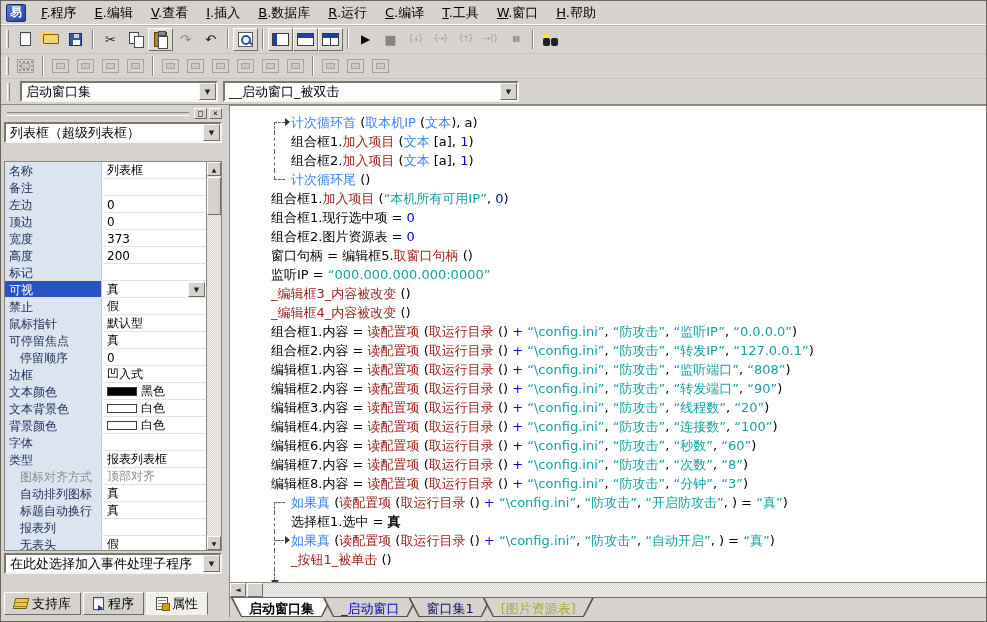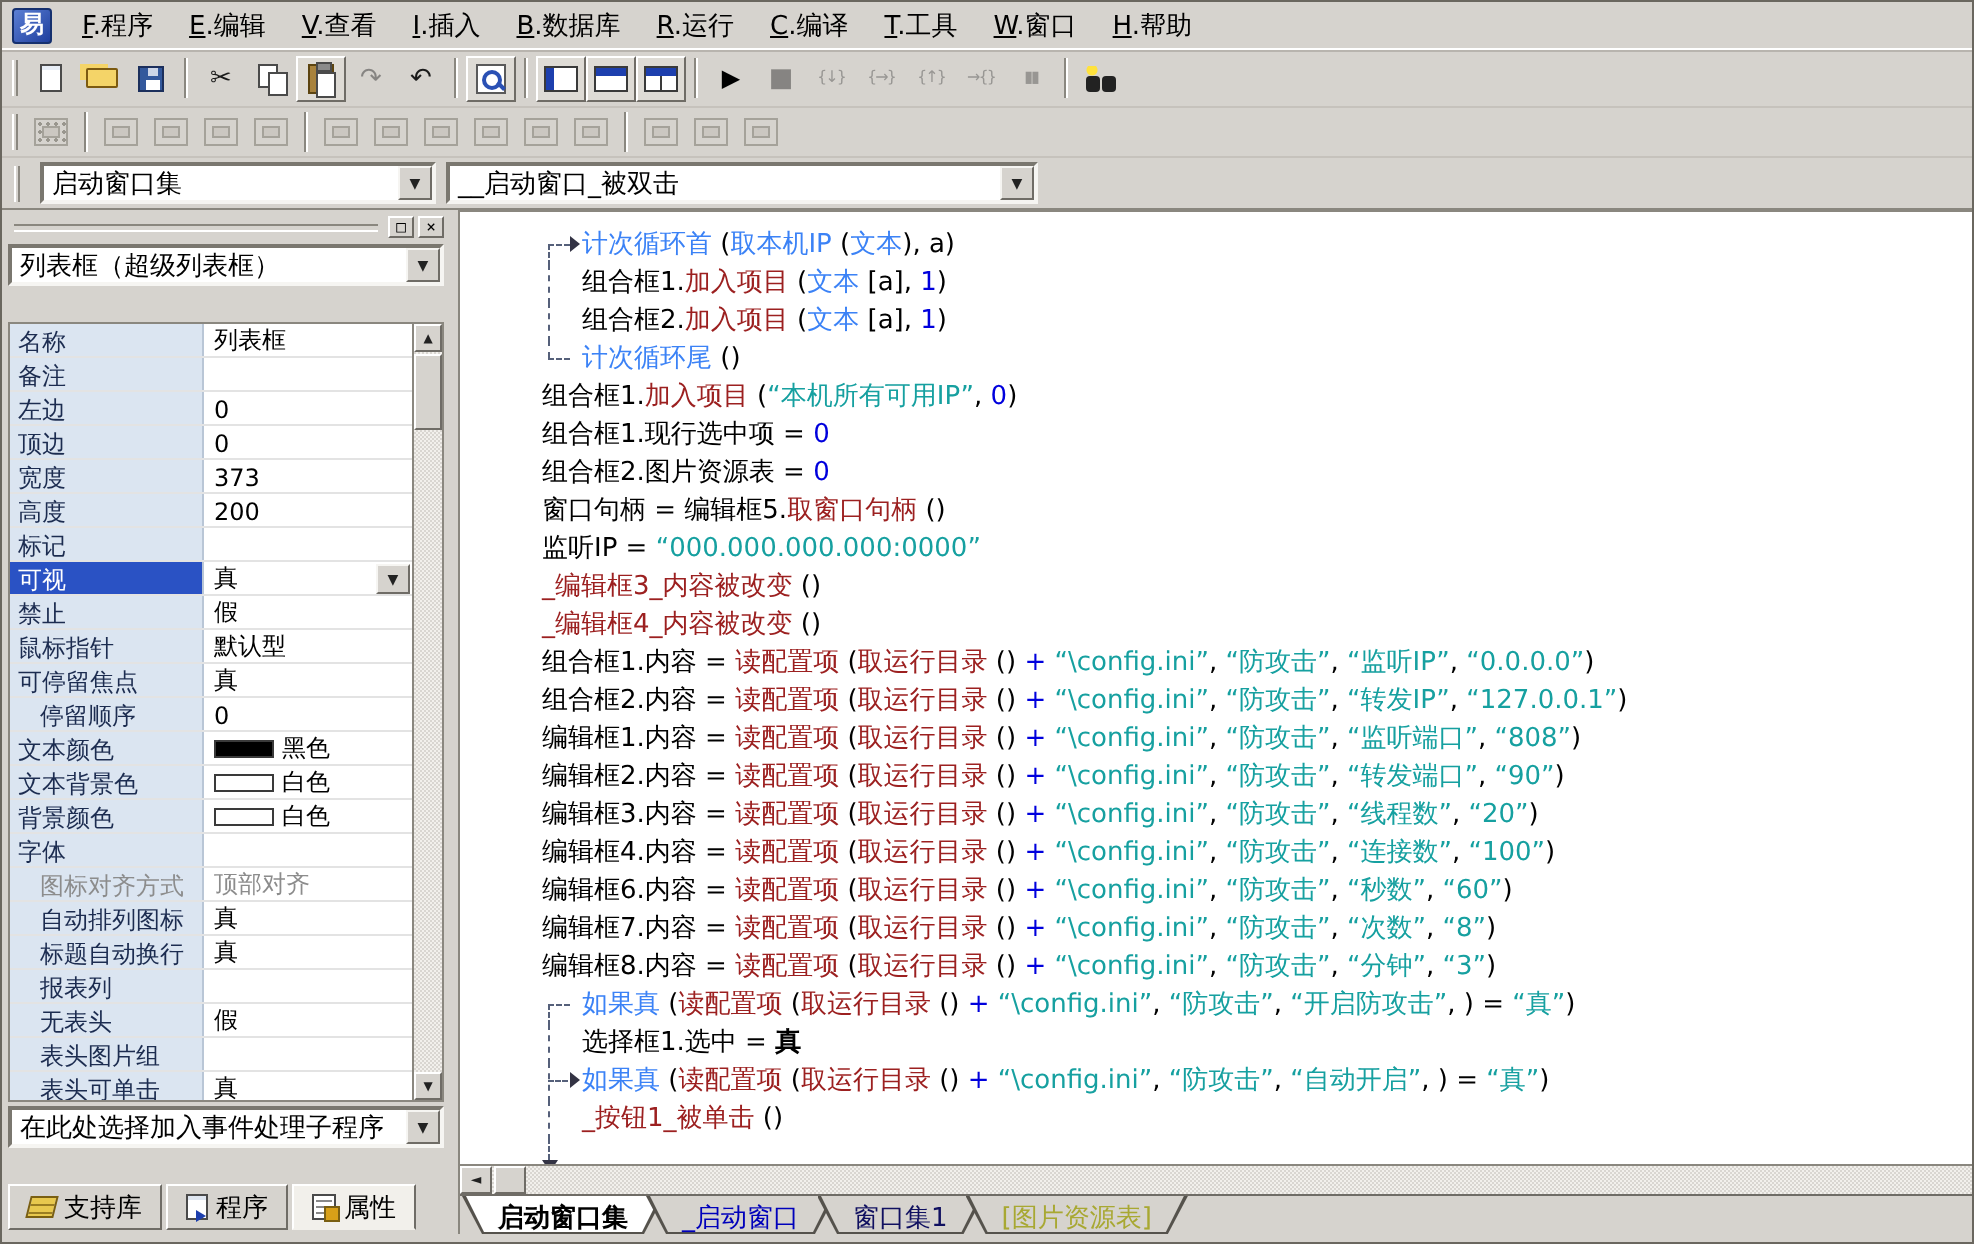--- a/index.html
+++ b/index.html
@@ -353,20 +353,26 @@
                 <span>真</span>
               </span>
             </div>
             <div class="prow indent">
               <span class="pl">停留顺序</span>
               <span class="pv">
                 <span>0</span>
               </span>
             </div>
             <div class="prow">
+              <span class="pl">边框</span>
+              <span class="pv">
+                <span>凹入式</span>
+              </span>
+            </div>
+            <div class="prow">
               <span class="pl">文本颜色</span>
               <span class="pv">
                 <span class="sw" style="background: rgb(0, 0, 0);"></span>
                 <span>黑色</span>
               </span>
             </div>
             <div class="prow">
               <span class="pl">文本背景色</span>
               <span class="pv">
                 <span class="sw" style="background: rgb(255, 255, 255);"></span>
@@ -377,20 +383,26 @@
               <span class="pl">背景颜色</span>
               <span class="pv">
                 <span class="sw" style="background: rgb(255, 255, 255);"></span>
                 <span>白色</span>
               </span>
             </div>
             <div class="prow">
               <span class="pl">字体</span>
               <span class="pv">
                 <span></span>
+              </span>
+            </div>
+            <div class="prow">
+              <span class="pl">类型</span>
+              <span class="pv">
+                <span>报表列表框</span>
               </span>
             </div>
             <div class="prow indent disabled">
               <span class="pl">图标对齐方式</span>
               <span class="pv">
                 <span>顶部对齐</span>
               </span>
             </div>
             <div class="prow indent">
               <span class="pl">自动排列图标</span>

